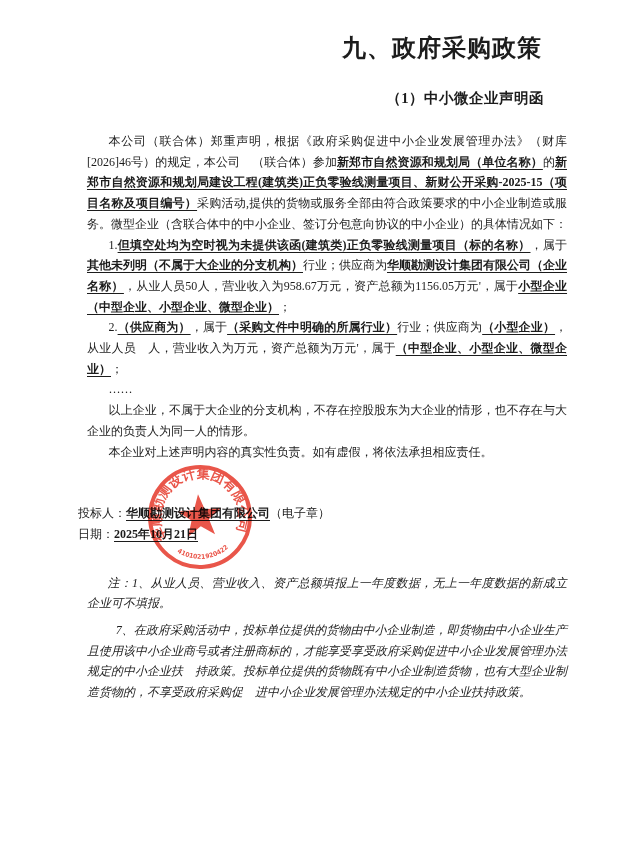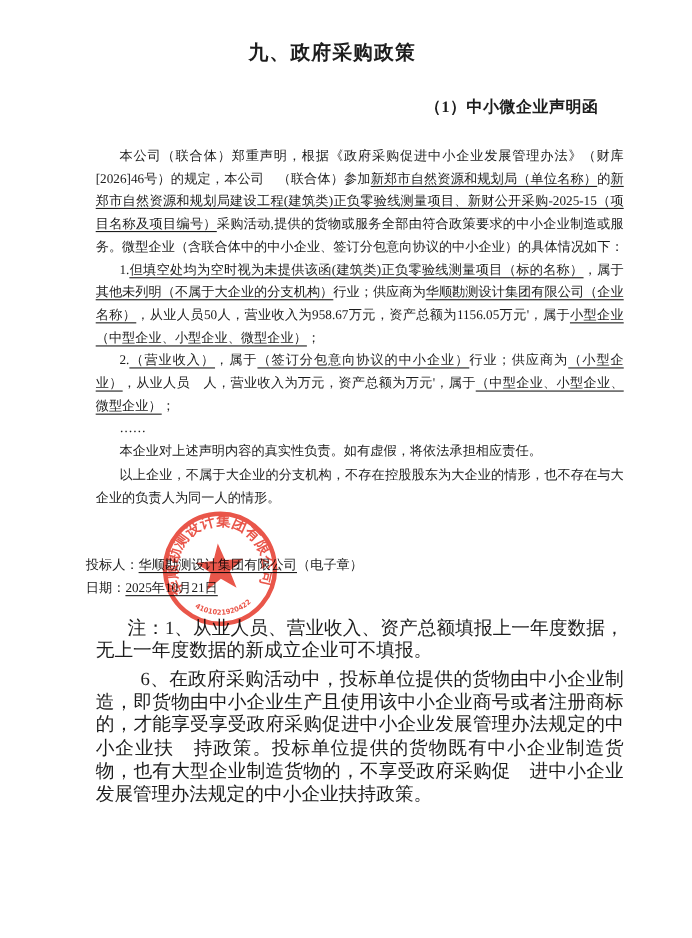--- a/index.html
+++ b/index.html
@@ -6,66 +6,66 @@
   body{
     width:629px;height:853px;position:relative;overflow:hidden;
     font-family:"Liberation Serif","DejaVu Serif",serif;
     color:#1c1c1c;
   }
   .page{
     position:relative;width:629px;height:853px;
     padding:0 62px 0 87px;box-sizing:border-box;
   }
   .doc-title{
-    margin:36px 0 0;font-size:18px;line-height:24px;font-weight:bold;
-    text-align:center;position:relative;left:-25px;letter-spacing:1px;
+    margin:36px 0 0;font-size:24px;line-height:24px;font-weight:bold;
+    text-align:right;position:relative;left:-25px;letter-spacing:1px;
   }
   .doc-subtitle{
     margin:28px 0 0;font-size:14.5px;line-height:20px;font-weight:bold;
     text-align:right;position:relative;left:-23px;letter-spacing:0.5px;
   }
   .body-text{margin-top:23px;font-size:12px;line-height:20.7px;text-align:justify;}
   .body-text p{margin:0;text-indent:1.8em;}
-  .u{text-decoration:underline;text-underline-offset:3px;text-decoration-thickness:1px;}
+  .u{text-decoration:underline;text-underline-offset:3px;text-decoration-thickness:1px;font-weight:bold;}
   .sig-block{margin-top:41px;font-size:12px;line-height:20.7px;margin-left:-9px;}
   .sig-block p{margin:0;}
-  .notes{margin-top:16px;font-size:17px;line-height:20.7px;text-align:justify;}
+  .notes{margin-top:28px;font-size:12px;line-height:20.7px;text-align:justify;font-style:italic;}
   .notes p{margin:6px 0 0;text-indent:2.4em;}
   .notes p.first{margin-top:0;text-indent:1.7em;}
   .seal{
     position:absolute;left:146px;top:427px;width:108px;height:108px;
     mix-blend-mode:multiply;opacity:0.92;transform:rotate(-5deg);
     pointer-events:none;
   }
 </style>
 </head>
 <body>
 
 <div class="page">
 
   <h1 class="doc-title">九、政府采购政策</h1>
   <h2 class="doc-subtitle">（1）中小微企业声明函</h2>
 
   <div class="body-text">
     <p><span>本公司（联合体）郑重声明，根据《政府采购促进中小企业发展管理办法》（财库[2026]46号）的规定，本公司　（联合体）参加</span><span class="u">新郑市自然资源和规划局（单位名称）</span><span>的</span><span class="u">新郑市自然资源和规划局建设工程(建筑类)正负零验线测量项目、新财公开采购-2025-15（项目名称及项目编号）</span><span>采购活动,提供的货物或服务全部由符合政策要求的中小企业制造或服务。微型企业（含联合体中的中小企业、签订分包意向协议的中小企业）的具体情况如下：</span></p>
     <p><span>1.</span><span class="u">但填空处均为空时视为未提供该函(建筑类)正负零验线测量项目（标的名称）</span><span>，属于</span><span class="u">其他未列明（不属于大企业的分支机构）</span><span>行业；供应商为</span><span class="u">华顺勘测设计集团有限公司（企业名称）</span><span>，从业人员50人，营业收入为958.67万元，资产总额为1156.05万元'，属于</span><span class="u">小型企业（中型企业、小型企业、微型企业）</span><span>；</span></p>
-    <p><span>2.</span><span class="u">（营业收入）</span><span>，属于</span><span class="u">（签订分包意向协议的中小企业）</span><span>行业；供应商为</span><span class="u">（小型企业）</span><span>，从业人员　人，营业收入为万元，资产总额为万元'，属于</span><span class="u">（中型企业、小型企业、微型企业）</span><span>；</span></p>
+    <p><span>2.</span><span class="u">（供应商为）</span><span>，属于</span><span class="u">（采购文件中明确的所属行业）</span><span>行业；供应商为</span><span class="u">（小型企业）</span><span>，从业人员　人，营业收入为万元，资产总额为万元'，属于</span><span class="u">（中型企业、小型企业、微型企业）</span><span>；</span></p>
     <p>……</p>
+    <p>以上企业，不属于大企业的分支机构，不存在控股股东为大企业的情形，也不存在与大企业的负责人为同一人的情形。</p>
     <p>本企业对上述声明内容的真实性负责。如有虚假，将依法承担相应责任。</p>
-    <p>以上企业，不属于大企业的分支机构，不存在控股股东为大企业的情形，也不存在与大企业的负责人为同一人的情形。</p>
   </div>
 
   <div class="sig-block">
     <p><span>投标人：</span><span class="u">华顺勘测设计集团有限公司</span><span>（电子章）</span></p>
     <p><span>日期：</span><span class="u">2025年10月21日</span></p>
   </div>
 
   <div class="notes">
     <p class="first">注：1、从业人员、营业收入、资产总额填报上一年度数据，无上一年度数据的新成立企业可不填报。</p>
-    <p>6、在政府采购活动中，投标单位提供的货物由中小企业制造，即货物由中小企业生产且使用该中小企业商号或者注册商标的，才能享受享受政府采购促进中小企业发展管理办法规定的中小企业扶　持政策。投标单位提供的货物既有中小企业制造货物，也有大型企业制造货物的，不享受政府采购促　进中小企业发展管理办法规定的中小企业扶持政策。</p>
+    <p>7、在政府采购活动中，投标单位提供的货物由中小企业制造，即货物由中小企业生产且使用该中小企业商号或者注册商标的，才能享受享受政府采购促进中小企业发展管理办法规定的中小企业扶　持政策。投标单位提供的货物既有中小企业制造货物，也有大型企业制造货物的，不享受政府采购促　进中小企业发展管理办法规定的中小企业扶持政策。</p>
   </div>
 
   <svg class="seal" viewBox="0 0 160 160" aria-hidden="true">
     <defs>
       <path id="sealArc" d="M 29.8,109 A 58,58 0 1 1 130.2,109" fill="none"></path>
       <path id="numArc" d="M 40.15,127.5 A 62,62 0 0 0 119.85,127.5" fill="none"></path>
     </defs>
     <circle cx="80" cy="80" r="74" fill="none" stroke="#e8473a" stroke-width="6"></circle>
     <polygon fill="#e8473a" points="80,46 88,69 112.3,69.5 92.9,84.2 100,107.5 80,93.6 60,107.5 67.1,84.2 47.7,69.5 72,69"></polygon>
     <text font-size="19.5" font-weight="bold" fill="#e8473a" font-family="Liberation Serif, DejaVu Serif, serif">

